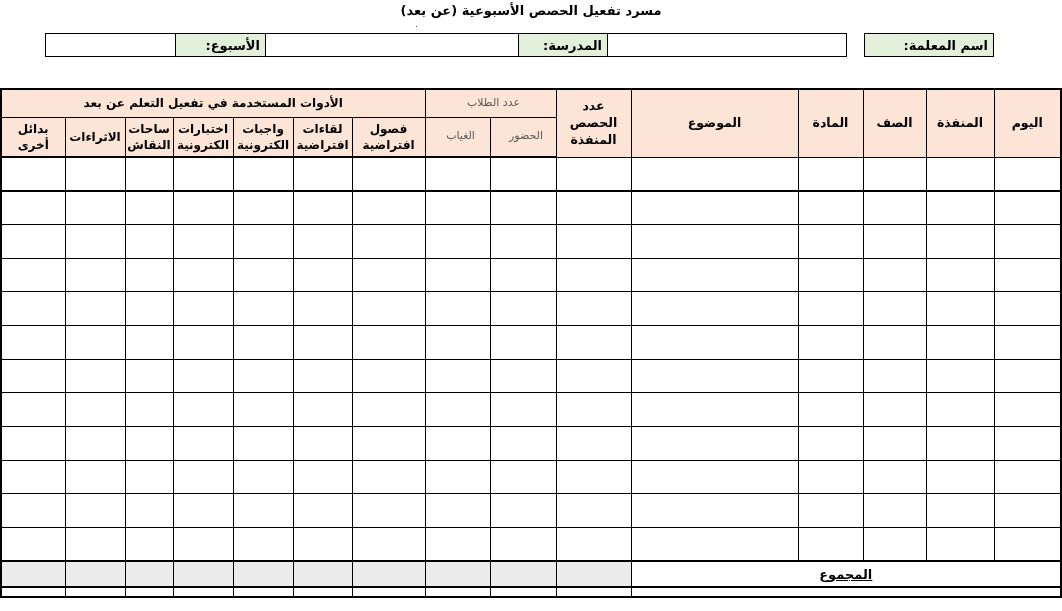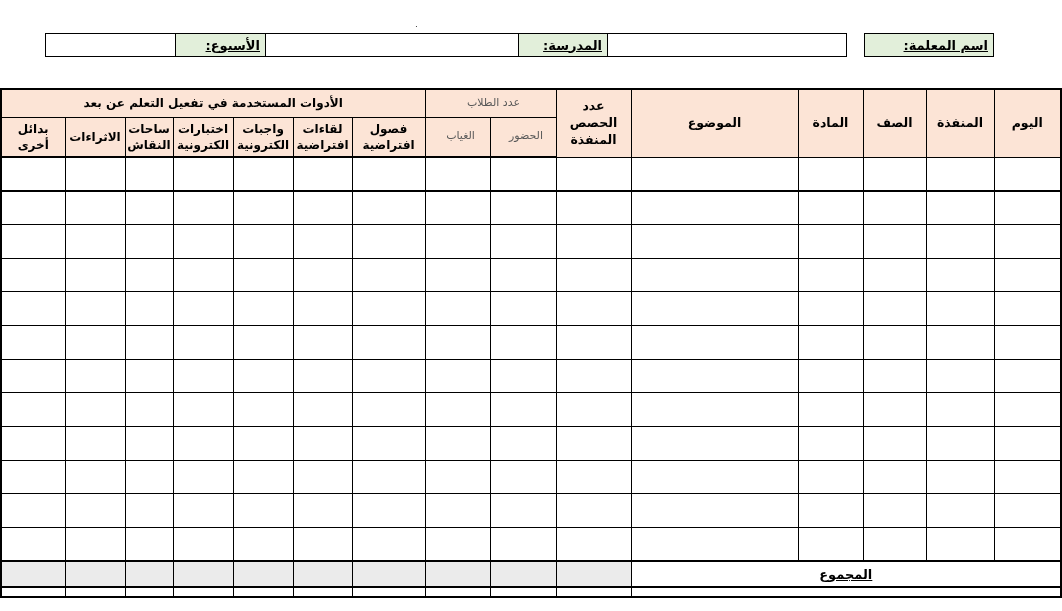--- a/index.html
+++ b/index.html
@@ -4,21 +4,21 @@
 <style>
   html,body{margin:0;padding:0;background:#fff;}
   .page{position:relative;width:1062px;height:611px;background:#fff;overflow:hidden;
         font-family:"DejaVu Sans",sans-serif;color:#000;}
   .title{position:absolute;top:3px;left:0;right:0;text-align:center;
          font-size:13px;font-weight:bold;direction:rtl;}
   .stray{position:absolute;top:19px;left:415px;font-size:9px;color:#333;}
   .fcell{position:absolute;top:33px;height:24px;border:1px solid #000;box-sizing:border-box;
          direction:rtl;text-align:right;font-size:13px;font-weight:bold;
          display:flex;align-items:center;padding:0 5px;}
-  .flabel{background:var(--label-fill);text-decoration:underline;}
+  .flabel{background:var(--label-fill);}
   .fvalue{background:#fff;}
   .twrap{position:absolute;top:88px;left:0;width:1062px;height:523px;overflow:hidden;}
   table{border-collapse:collapse;table-layout:fixed;width:1061px;direction:rtl;}
   th,td{border:1px solid #000;padding:0;overflow:hidden;box-sizing:border-box;}
   table{border:2px solid #000;}
   th{background:var(--header-fill);font-size:12px;font-weight:bold;text-align:center;
      vertical-align:middle;line-height:1.35;padding:1px 2px;}
   .hrow1 th{height:28px;}
   .hrow2 th{height:40px;border-bottom:2px solid #000;}
   th.main{font-size:12.5px;text-align:center;}
@@ -29,20 +29,21 @@
   .total-row td.gray{background:var(--total-fill);}
   .total-row td.total-label{background:#fff;font-weight:bold;font-size:13px;text-align:center;
                             vertical-align:middle;text-decoration:underline;}
   .partial-row td{height:10px;background:#fff;}
 </style>
 </head>
 <body>
 
 <div class="page" style="--header-fill: #fce4d6; --label-fill: #e2efda; --total-fill: #ebebeb;">
 
+  <div class="title">مسرد تفعيل الحصص الأسبوعية (عن بعد)</div>
   <div class="stray">.</div>
 
   <div>
     <div class="fcell flabel" style="left:846px;width:130px;margin-left:18px;">اسم المعلمة:</div>
     <div class="fcell fvalue" style="left:607px;width:240px;"></div>
     <div class="fcell flabel" style="left:518px;width:90px;">المدرسة:</div>
     <div class="fcell fvalue" style="left:265px;width:254px;"></div>
     <div class="fcell flabel" style="left:175px;width:91px;">الأسبوع:</div>
     <div class="fcell fvalue" style="left:45px;width:131px;"></div>
   </div>

